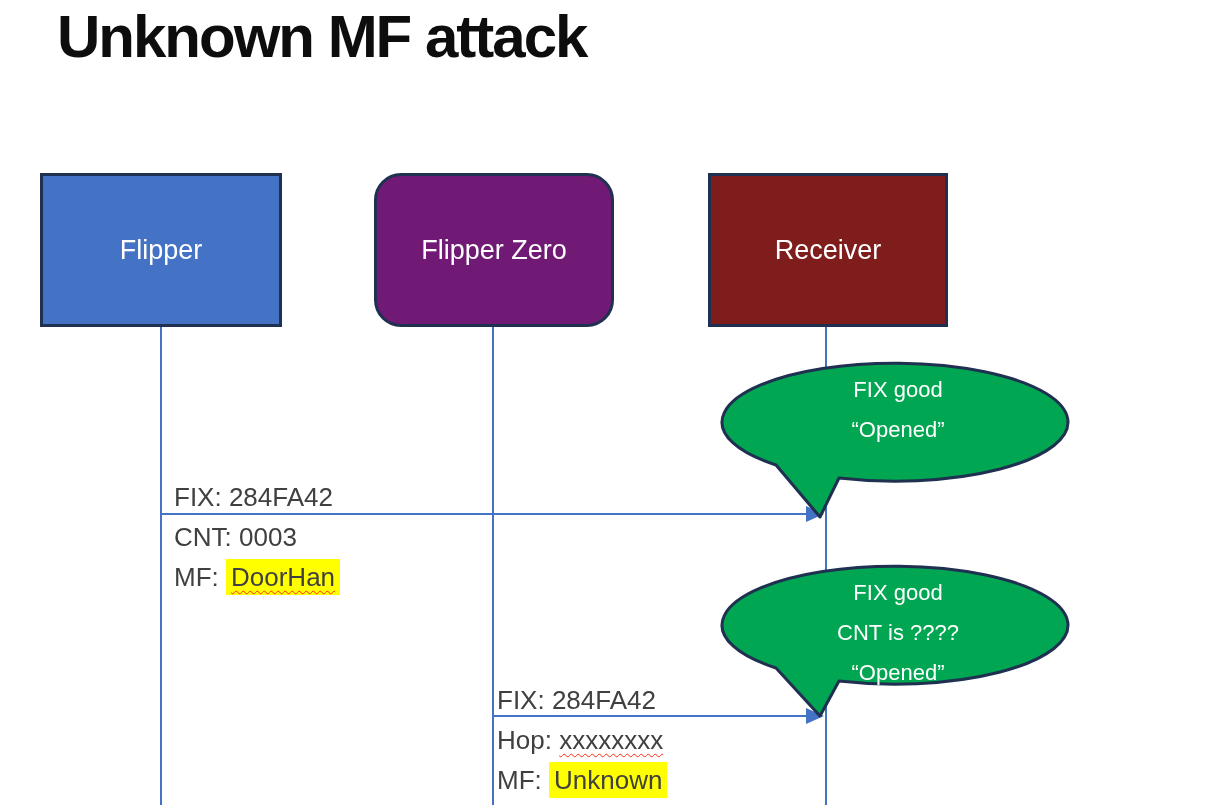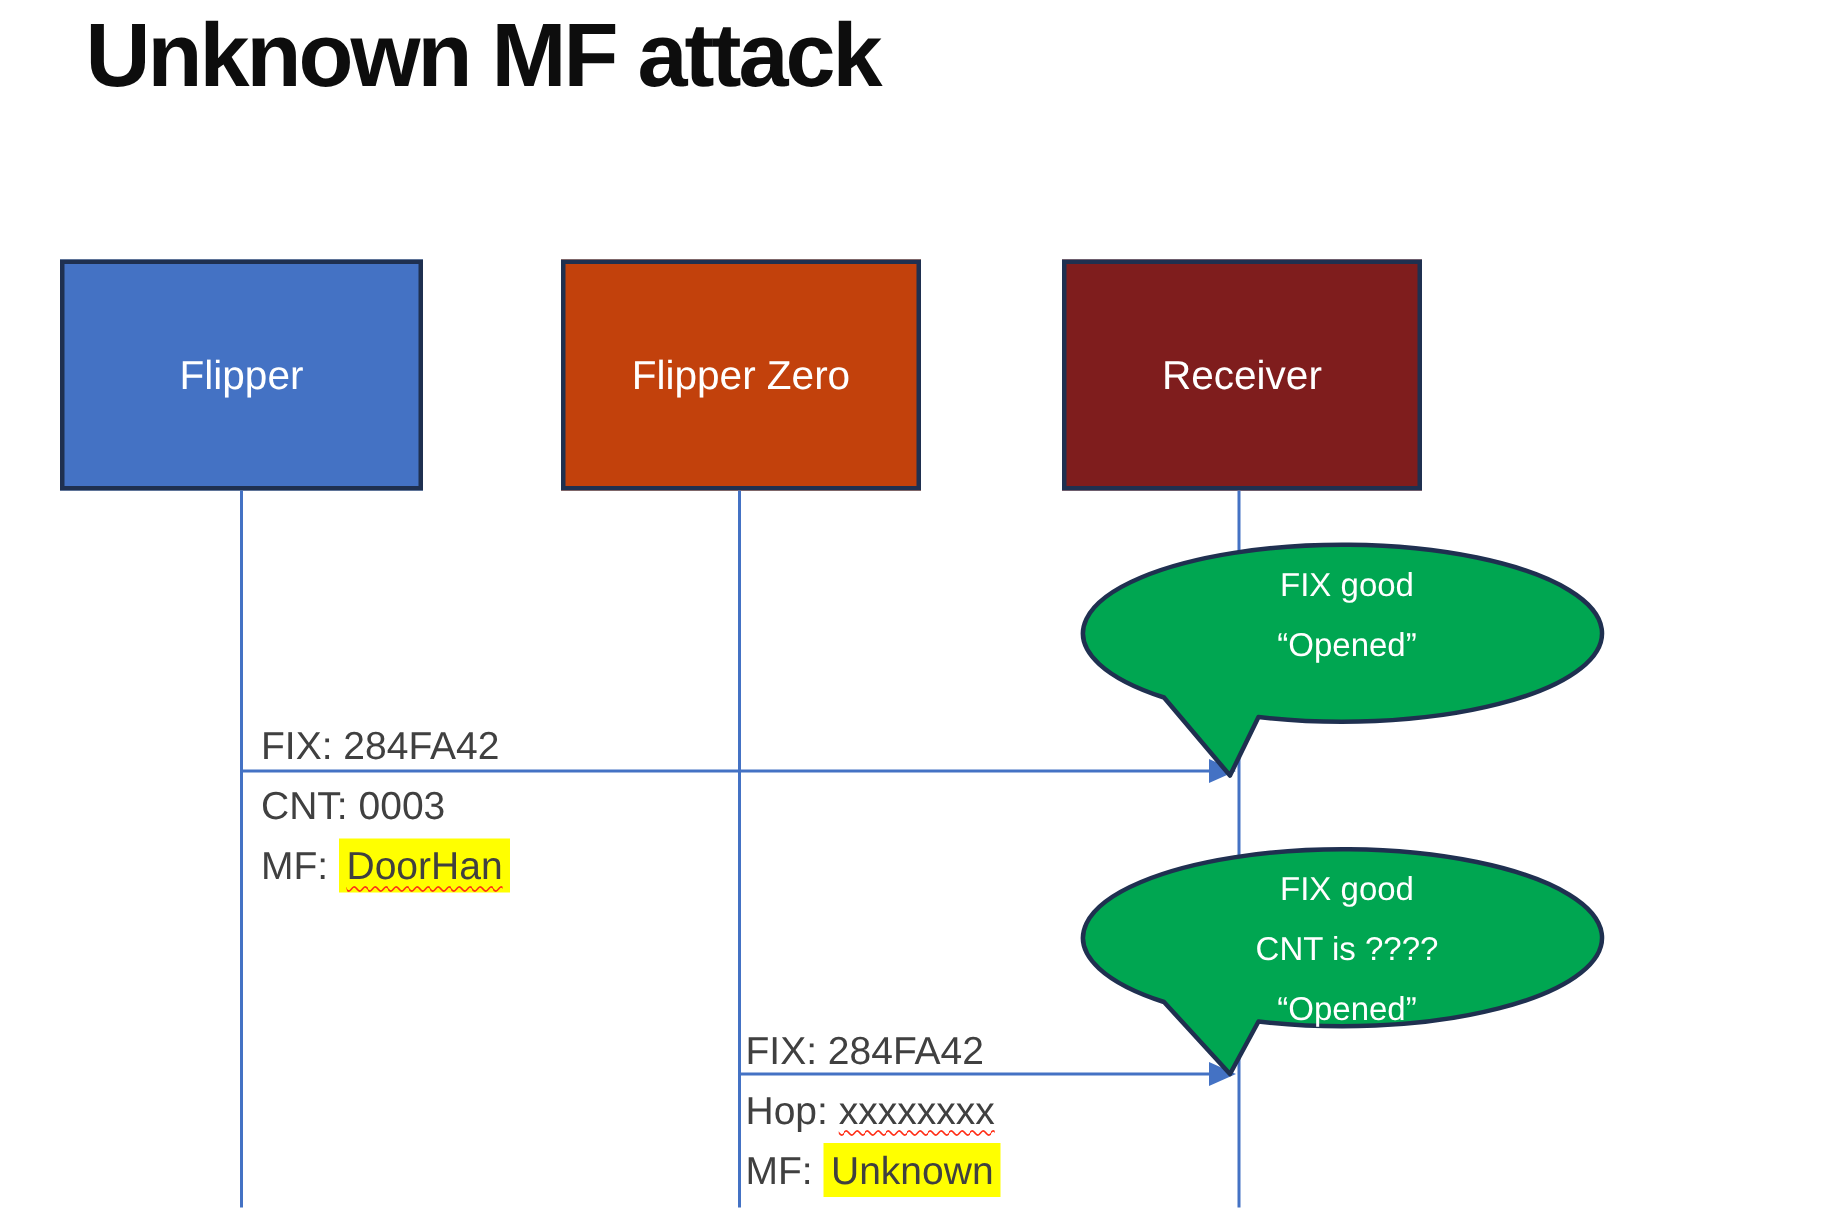--- a/index.html
+++ b/index.html
@@ -59,21 +59,21 @@
 </head>
 <body>
 
 <div id="slide">
 
   <div class="title">Unknown MF attack</div>
 
   <div class="actor" id="actor-remote" style="background-color: rgb(68, 114, 196);">
     <span class="actor-label">Flipper</span>
   </div>
-  <div class="actor" id="actor-flipper" style="background-color: #c2410c;">
+  <div class="actor" id="actor-flipper" style="background-color: #701a75; border-radius: 27px;">
     <span class="actor-label">Flipper Zero</span>
   </div>
   <div class="actor" id="actor-receiver" style="background-color: #7f1d1d;">
     <span class="actor-label">Receiver</span>
   </div>
 
   <div class="lifeline" id="lifeline-remote"></div>
   <div class="lifeline" id="lifeline-flipper"></div>
   <div class="lifeline" id="lifeline-receiver"></div>
 

